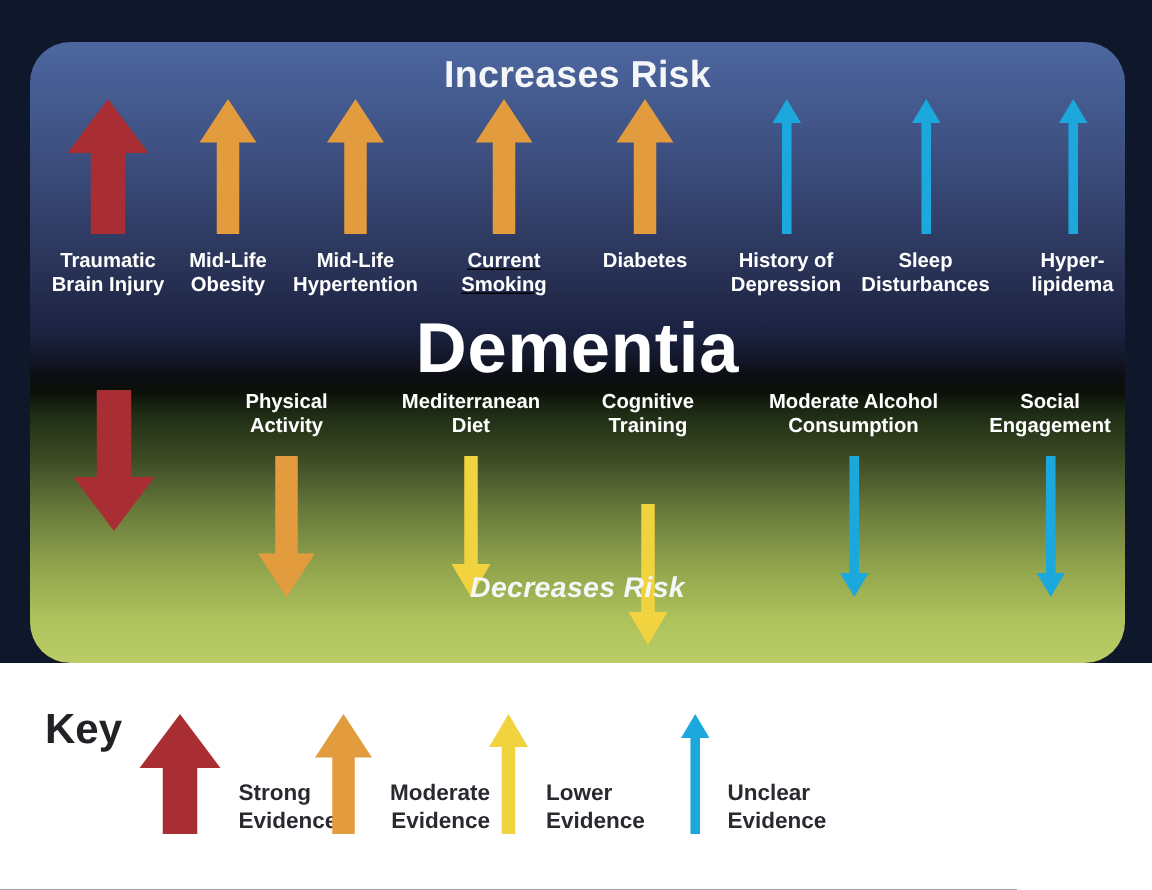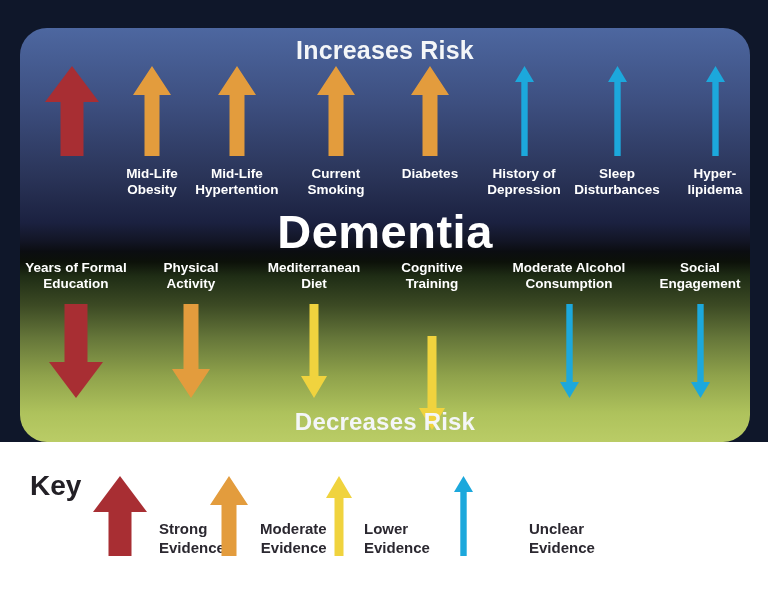--- a/index.html
+++ b/index.html
@@ -23,21 +23,21 @@
       #66773a 75%,
       #8fa24b 84%,
       #aec25c 93%,
       #bacc66 100%);
   }
   .panel-title{
     position:absolute;left:0;width:100%;text-align:center;
     color:#f4f6f8;font-weight:bold;letter-spacing:.2px;
   }
   #increases-title{top:8px;font-size:25px;}
-  #decreases-title{top:380px;font-size:24px;}
+  #decreases-title{top:354px;font-size:19px;font-style:italic;}
   #dementia-title{
     position:absolute;left:0;width:100%;top:176px;text-align:center;
     color:#ffffff;font-weight:bold;font-size:47px;letter-spacing:.5px;
   }
 
   
   .col{position:absolute;width:124px;display:flex;flex-direction:column;align-items:center;}
   .col.top{top:38px;}
   .col.bot{top:232px;}
   .factor-label{
@@ -64,40 +64,44 @@
 <div id="stage">
 
   <div id="panel">
     <div id="increases-title" class="panel-title">Increases Risk</div>
 
     <div id="top-row">
         <div class="col top" style="left: -10px;">
           <svg width="56" height="90" viewBox="0 0 56 90">
             <polygon points="28,0 55,36 39.5,36 39.5,90 16.5,90 16.5,36 1,36" fill="#a82e33"></polygon>
           </svg>
+          <div class="factor-label">
+            <span class="line">Traumatic</span>
+            <span class="line">Brain Injury</span>
+          </div>
         </div>
         <div class="col top" style="left: 70px;">
           <svg width="40" height="90" viewBox="0 0 40 90">
             <polygon points="20,0 39,29 27.5,29 27.5,90 12.5,90 12.5,29 1,29" fill="#e39c3d"></polygon>
           </svg>
           <div class="factor-label">
             <span class="line">Mid-Life</span>
             <span class="line">Obesity</span>
           </div>
         </div>
         <div class="col top" style="left: 155px;">
           <svg width="40" height="90" viewBox="0 0 40 90">
             <polygon points="20,0 39,29 27.5,29 27.5,90 12.5,90 12.5,29 1,29" fill="#e39c3d"></polygon>
           </svg>
           <div class="factor-label">
             <span class="line">Mid-Life</span>
             <span class="line">Hypertention</span>
           </div>
         </div>
-        <div class="col top" style="left: 254px;">
+        <div class="col top" style="left: 254px; text-decoration: underline;">
           <svg width="40" height="90" viewBox="0 0 40 90">
             <polygon points="20,0 39,29 27.5,29 27.5,90 12.5,90 12.5,29 1,29" fill="#e39c3d"></polygon>
           </svg>
           <div class="factor-label">
             <span class="line">Current</span>
             <span class="line">Smoking</span>
           </div>
         </div>
         <div class="col top" style="left: 348px;">
           <svg width="40" height="90" viewBox="0 0 40 90">
@@ -133,24 +137,20 @@
             <span class="line">Hyper-</span>
             <span class="line">lipidema</span>
           </div>
         </div>
       </div>
 
     <div id="dementia-title">Dementia</div>
 
     <div id="bottom-row">
         <div class="col bot" style="left: -6px;">
-          <div class="factor-label">
-            <span class="line">Years of Formal</span>
-            <span class="line">Education</span>
-          </div>
           <svg width="56" height="94" viewBox="0 0 56 94" style="transform: scaleY(-1);">
             <polygon points="28,0 55,36 39.5,36 39.5,94 16.5,94 16.5,36 1,36" fill="#a82e33"></polygon>
           </svg>
         </div>
         <div class="col bot" style="left: 109px;">
           <div class="factor-label">
             <span class="line">Physical</span>
             <span class="line">Activity</span>
           </div>
           <svg width="40" height="94" viewBox="0 0 40 94" style="transform: scaleY(-1);">
@@ -221,21 +221,21 @@
         </div>
         <div class="key-item" style="left: 325px;">
           <svg width="28" height="80" viewBox="0 0 28 80">
             <polygon points="14,0 27,22 18.5,22 18.5,80 9.5,80 9.5,22 1,22" fill="#f0d33e"></polygon>
           </svg>
           <div class="key-label">
             <span class="line">Lower</span>
             <span class="line">Evidence</span>
           </div>
         </div>
-        <div class="key-item" style="left: 453px; gap: 44px;">
+        <div class="key-item" style="left: 453px;">
           <svg width="21" height="80" viewBox="0 0 21 80">
             <polygon points="10.5,0 20,16 13.7,16 13.7,80 7.3,80 7.3,16 1,16" fill="#1ca8dc"></polygon>
           </svg>
           <div class="key-label">
             <span class="line">Unclear</span>
             <span class="line">Evidence</span>
           </div>
         </div>
       </div>
   </div>

